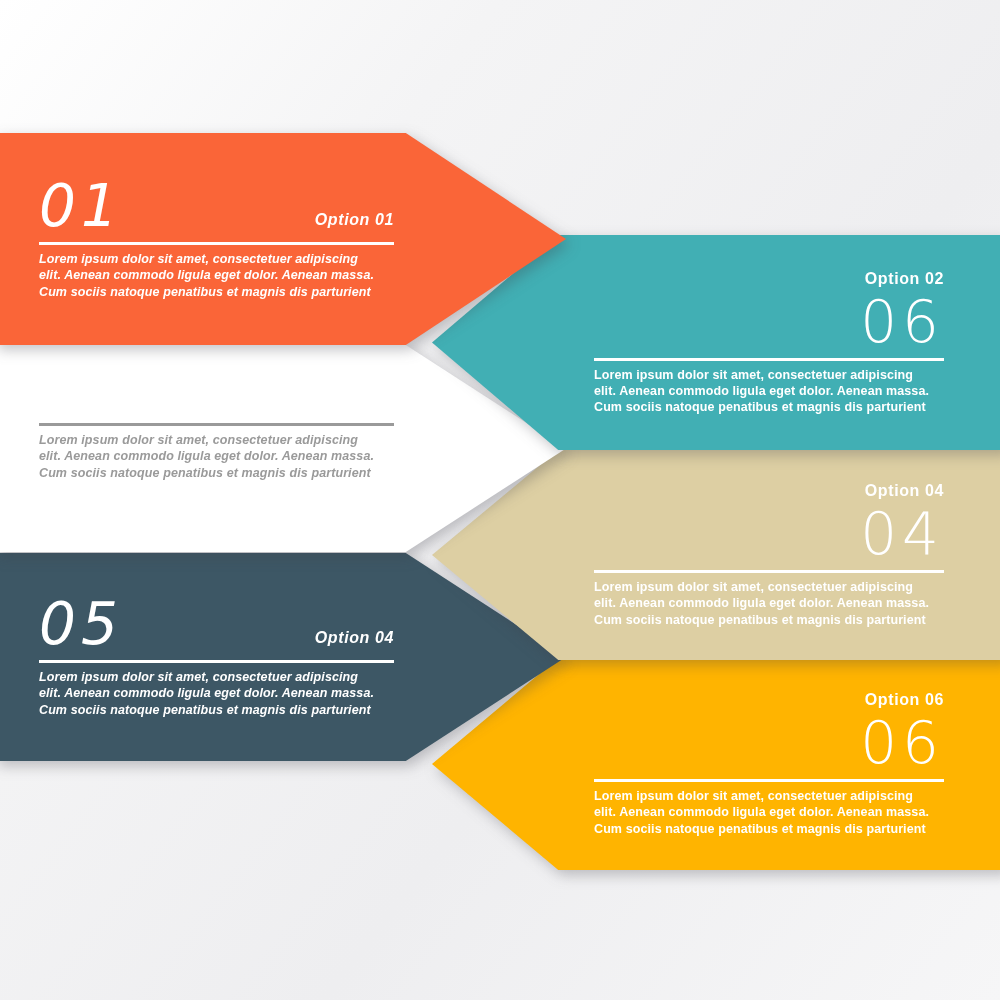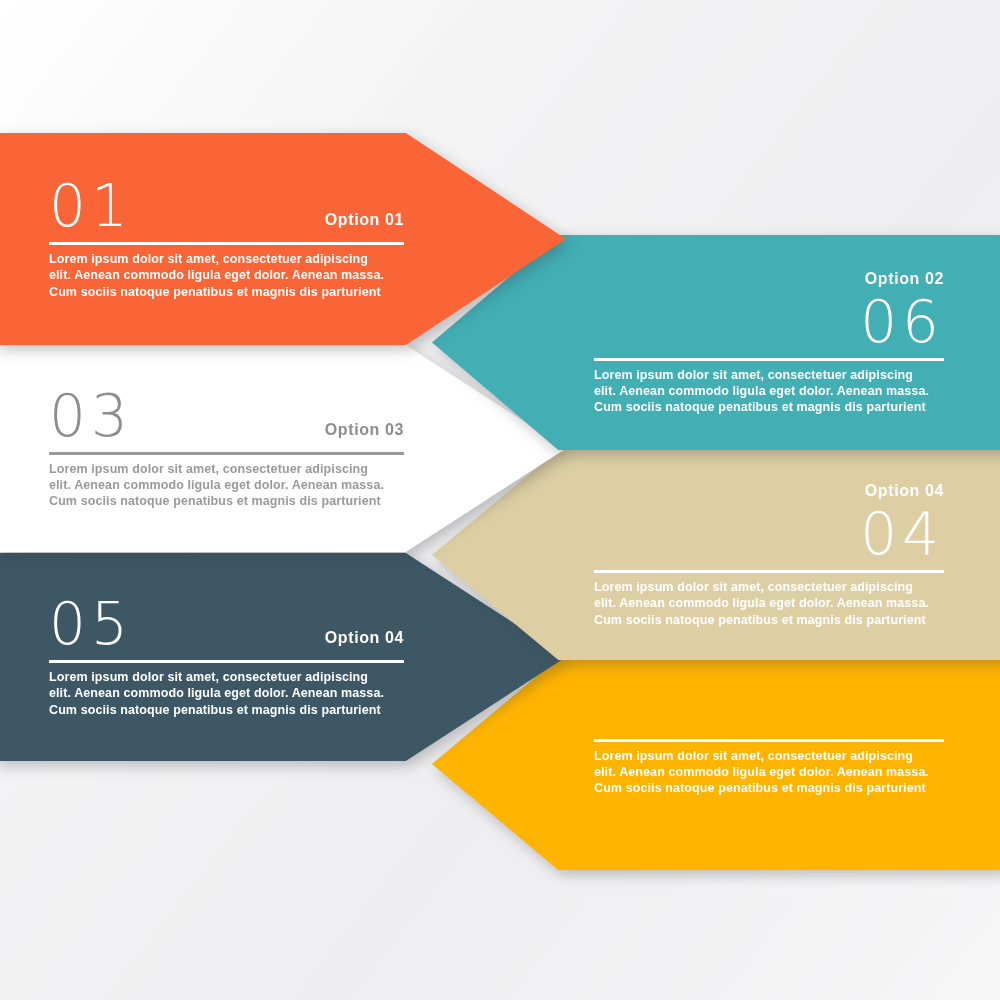--- a/index.html
+++ b/index.html
@@ -52,21 +52,21 @@
   
   .content {
     position: absolute;
     top: 0;
     height: 100%;
     display: flex;
     flex-direction: column;
     justify-content: center;
     pointer-events: none;
   }
-  .left .content  { left: 55px;  width: 355px; }
+  .left .content  { left: 45px;  width: 355px; font-style: italic; }
   .right .content { right: 62px; width: 350px; }
 
   .headrow {
     display: flex;
     align-items: flex-end;
     justify-content: space-between;
     width: 100%;
   }
   .right .headrow { flex-direction: column; }
 
@@ -167,24 +167,20 @@
         <span class="ln">Cum sociis natoque penatibus et magnis dis parturient</span>
       </div>
     </div>
   </div>
 
   <div class="banner left t-dark" id="row3">
     <div class="shape">
       <div class="fill" style="background: rgb(255, 255, 255);"></div>
     </div>
     <div class="content">
-      <div class="headrow">
-        <span class="bignum">03</span>
-        <span class="optlabel">Option 03</span>
-      </div>
       <div class="rule"></div>
       <div class="body">
         <span class="ln">Lorem ipsum dolor sit amet, consectetuer adipiscing</span>
         <span class="ln">elit. Aenean commodo ligula eget dolor. Aenean massa.</span>
         <span class="ln">Cum sociis natoque penatibus et magnis dis parturient</span>
       </div>
     </div>
   </div>
 
   <div class="banner right t-light" id="row4">
@@ -221,20 +217,24 @@
         <span class="ln">Cum sociis natoque penatibus et magnis dis parturient</span>
       </div>
     </div>
   </div>
 
   <div class="banner right t-light" id="row6">
     <div class="shape">
       <div class="fill" style="background: rgb(255, 180, 0);"></div>
     </div>
     <div class="content">
+      <div class="headrow">
+        <span class="optlabel">Option 06</span>
+        <span class="bignum">06</span>
+      </div>
       <div class="rule"></div>
       <div class="body">
         <span class="ln">Lorem ipsum dolor sit amet, consectetuer adipiscing</span>
         <span class="ln">elit. Aenean commodo ligula eget dolor. Aenean massa.</span>
         <span class="ln">Cum sociis natoque penatibus et magnis dis parturient</span>
       </div>
     </div>
   </div>
 
 </div>

